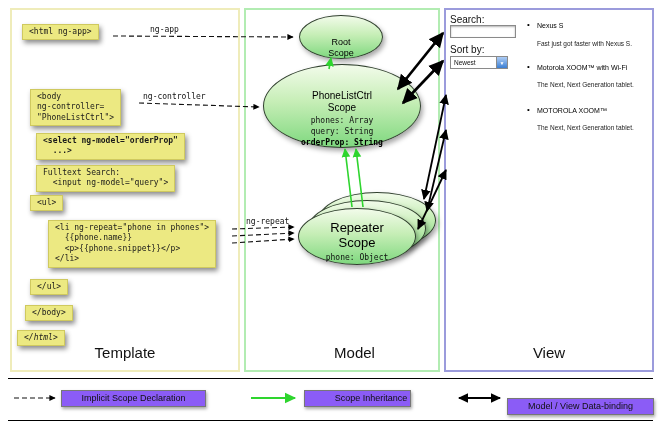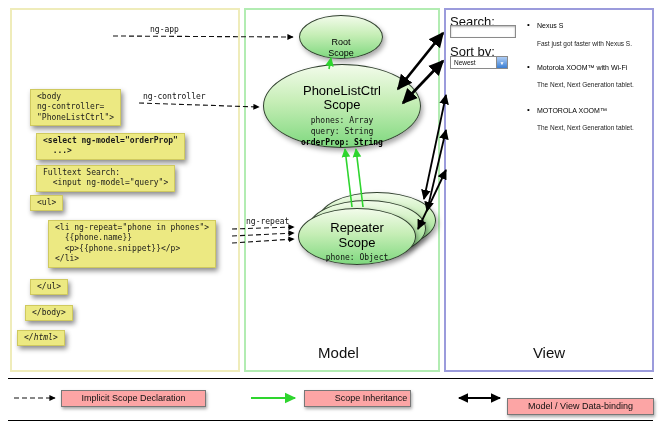--- a/index.html
+++ b/index.html
@@ -19,63 +19,65 @@
   .codebox.bold { font-weight:bold; }
 
   .arrow-label { position:absolute; font-family:"DejaVu Sans Mono", monospace;
                  font-size:8px; color:#111; z-index:4; }
 
   .ellipse { position:absolute; border-radius:50%; border:1.5px solid #30402e;
              background:linear-gradient(180deg,#f2fbea 0%,#c6eeb6 45%,#7fd87f 100%);
              box-shadow:2px 3px 5px rgba(0,0,0,0.35);
              display:flex; flex-direction:column; align-items:center; justify-content:flex-end;
              text-align:center; z-index:3; }
-  .scope-title { font-size:13px; color:#000; line-height:1.15; }
+  .scope-title { font-size:10px; color:#000; line-height:1.15; }
   .scope-props { font-family:"DejaVu Sans Mono", monospace; font-size:8px; line-height:1.35;
                  color:#111; text-align:left; margin-top:3px; white-space:pre; }
   .scope-prop-bold { font-family:"DejaVu Sans Mono", monospace; font-size:8px; font-weight:bold;
                  color:#000; text-align:left; white-space:pre; }
 
   .overlay { position:absolute; left:0; top:0; z-index:10; pointer-events:none; }
   .dash  { stroke:#111; stroke-width:1.1; stroke-dasharray:5 3; fill:none; }
   .green { stroke:#2ed52e; stroke-width:1.6; fill:none; }
   .bind  { stroke:#000; stroke-width:1.8; fill:none; }
   .thick { stroke-width:2.7; }
   .w2    { stroke-width:2; }
 
-  .view-text { position:absolute; font-size:13px; color:#111; z-index:1; }
+  .view-text { position:absolute; font-size:10px; color:#111; z-index:1; }
   .mock-input { position:absolute; width:66px; height:13px; background:#fff;
                 border:1px solid #8a8a8a; box-shadow:inset 0 1px 2px rgba(0,0,0,0.3); z-index:1; }
   .mock-select { position:absolute; width:58px; height:13px; background:#fff;
                  border:1px solid #8a8a8a; display:flex; align-items:center; z-index:1; }
   .mock-select .val { flex:1; font-size:6.5px; padding-left:3px; color:#111; }
   .mock-select .btn { width:11px; height:100%; background:linear-gradient(#aecdf5,#3b7fd4);
                       color:#fff; font-size:5px; display:flex; align-items:center;
                       justify-content:center; border-left:1px solid #8a8a8a; }
   .bullet { position:absolute; font-size:8px; color:#000; z-index:1; }
   .item-title { position:absolute; font-size:7px; color:#000; width:115px; z-index:1; }
   .item-desc  { position:absolute; font-size:6.5px; color:#222; width:115px; z-index:1; }
 
   .hline { position:absolute; left:8px; width:645px; border-top:1.5px solid #000; z-index:2; }
-  .legend-box { position:absolute; height:17px; background:#fca5a5; border:1px solid #777;
+  .legend-box { position:absolute; height:17px; background:#8b5cf6; border:1px solid #777;
                 box-shadow:1px 2px 3px rgba(0,0,0,0.35); font-size:9px; color:#111;
                 text-align:center; line-height:15px; z-index:2; }
 </style>
 </head>
 <body>
 
 <div class="canvas">
 
   <div class="col col-template"></div>
   <div class="col col-model"></div>
   <div class="col col-view"></div>
 
-  <div class="col-label" style="left:228px;width:221px;">Model</div>
+  <div class="col-label" style="left:10px;width:230px;">Template</div>
+  <div class="col-label" style="left:244px;width:221px;">Model</div>
   <div class="col-label" style="left:444px;width:210px;">View</div>
 
+  <div class="codebox" style="left:22px;top:24px;">&lt;html ng-app&gt;</div>
   <div class="codebox" style="left:30px;top:89px;">&lt;body
 ng-controller=
 "PhoneListCtrl"&gt;</div>
   <div class="codebox bold" style="left:36px;top:133px;">&lt;select ng-model="orderProp"
   ...&gt;</div>
   <div class="codebox" style="left:36px;top:165px;">Fulltext Search:
   &lt;input ng-model="query"&gt;</div>
   <div class="codebox" style="left:30px;top:195px;">&lt;ul&gt;</div>
   <div class="codebox" style="left:48px;top:220px;">&lt;li ng-repeat="phone in phones"&gt;
   {{phone.name}}

